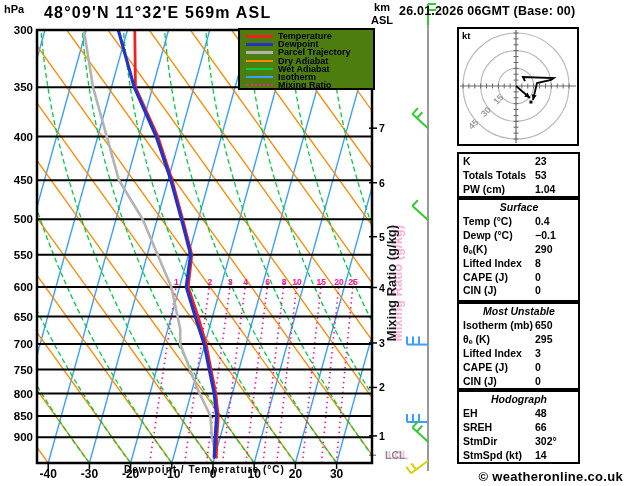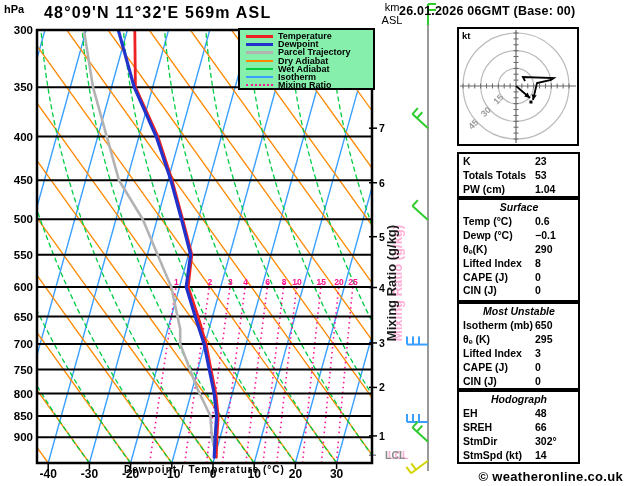--- a/index.html
+++ b/index.html
@@ -3,23 +3,23 @@
 <meta charset="utf-8">
 <style>
   html,body{margin:0;padding:0;background:#fff;}
   .screen{position:relative;width:629px;height:486px;background:#fff;overflow:hidden;
           font-family:"Liberation Sans",sans-serif;color:#000;}
   .abs{position:absolute;}
   #chart-svg{position:absolute;left:0;top:0;}
   #chart-svg text{font-family:"Liberation Sans",sans-serif;}
   .hpa{left:4px;top:3px;font-size:11px;font-weight:bold;}
   .title{left:44px;top:4px;font-size:16px;font-weight:bold;letter-spacing:1.2px;white-space:nowrap;}
-  .kmasl{left:364px;top:1px;width:36px;font-size:11px;font-weight:normal;text-align:center;line-height:13px;margin-left:10px;}
+  .kmasl{left:364px;top:1px;width:36px;font-size:11px;font-weight:bold;text-align:center;line-height:13px;}
   .date{left:399px;top:4px;width:230px;font-size:12.5px;font-weight:bold;letter-spacing:0.2px;white-space:nowrap;}
-  .legend{left:238px;top:28px;width:137px;height:62px;border:2px solid #000;background:#86efac;
+  .legend{left:238px;top:28px;width:137px;height:62px;border:2px solid #000;background:#4d7c0f;
           box-sizing:border-box;padding:2px 0 0 6px;z-index:5;}
   .lrow{display:flex;align-items:center;height:8.2px;}
   .lg-line{width:27px;margin-right:5px;flex:none;height:0;}
   .lg-text{font-size:9px;font-weight:bold;white-space:nowrap;}
   .xlabel{left:37px;top:464px;width:335px;text-align:center;font-size:10px;font-weight:bold;letter-spacing:1px;}
   .ibox{left:457px;width:123px;border:2px solid #000;background:#fff;box-sizing:border-box;
         padding:1px 3px 0 4px;font-size:10.5px;font-weight:bold;}
   .irow{display:grid;grid-template-columns:1fr 40px;line-height:13.9px;white-space:nowrap;}
   .ihead{text-align:center;line-height:13.9px;font-style:italic;}
   .b1{top:152px;height:46px;}
@@ -347,21 +347,21 @@
     <div class="irow">
         <span>PW (cm)</span>
         <span>1.04</span>
       </div>
   </div>
 
   <div class="abs ibox b2">
     <div class="ihead">Surface</div>
     <div class="irow">
         <span>Temp (°C)</span>
-        <span>0.6</span>
+        <span>0.4</span>
       </div>
     <div class="irow">
         <span>Dewp (°C)</span>
         <span>−0.1</span>
       </div>
     <div class="irow">
         <span>θₑ(K)</span>
         <span>290</span>
       </div>
     <div class="irow">

